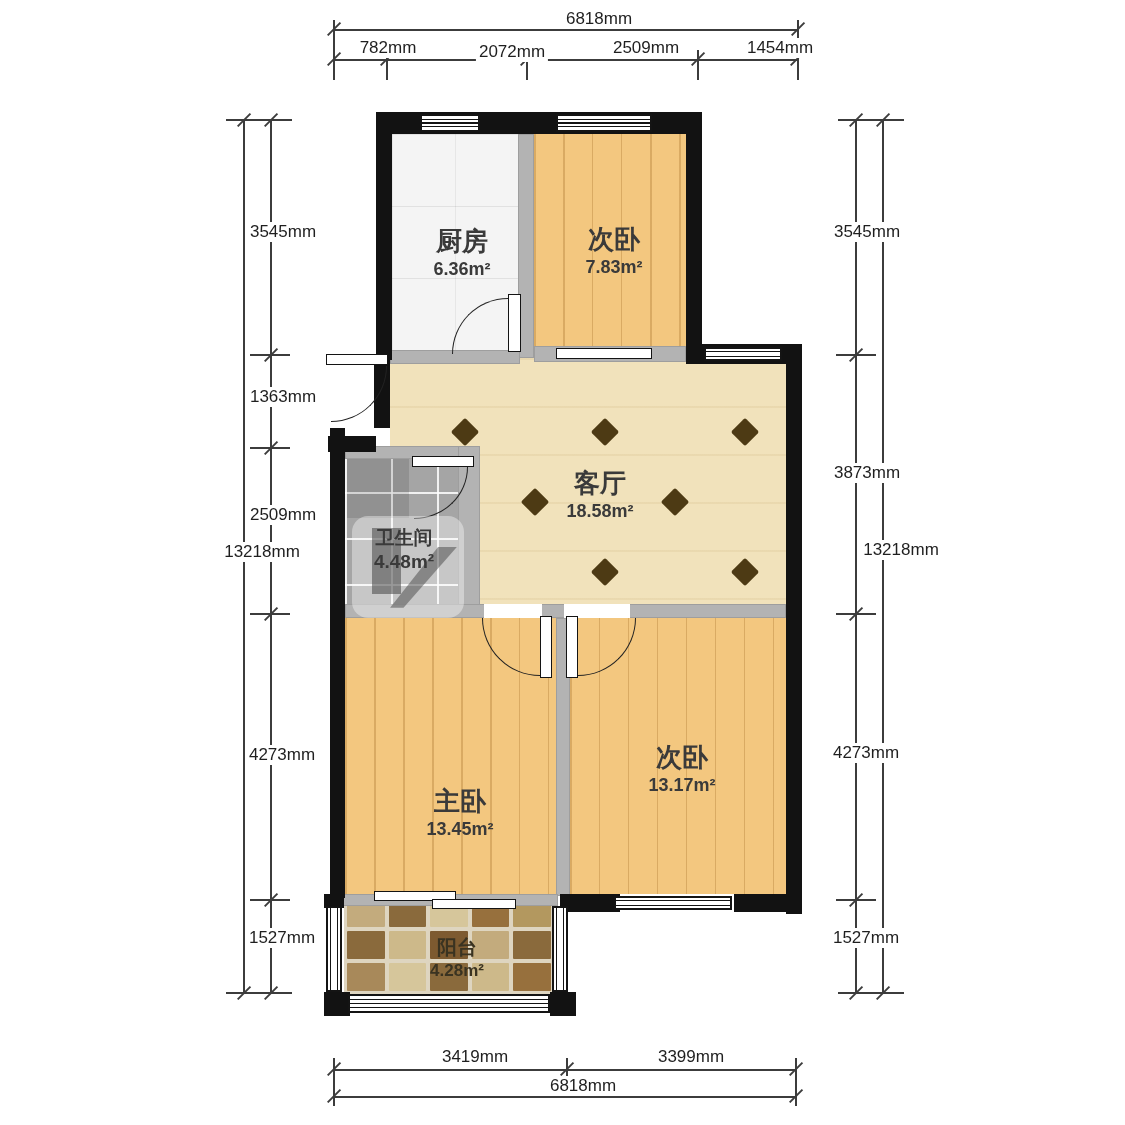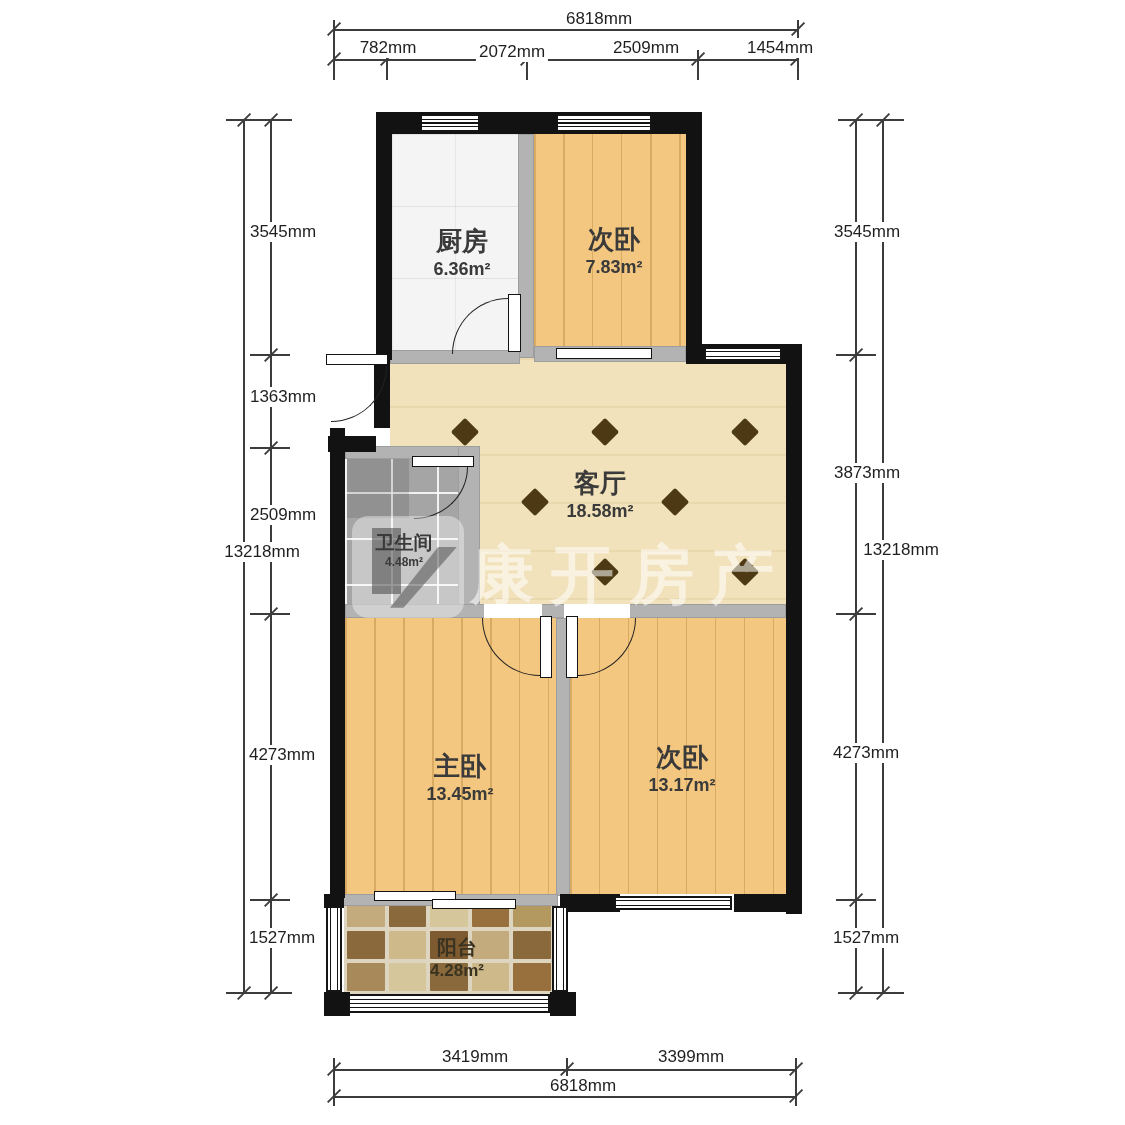--- a/index.html
+++ b/index.html
@@ -136,39 +136,38 @@
   <div class="diamond" style="left:735px;top:422px;"></div>
   <div class="diamond" style="left:525px;top:492px;"></div>
   <div class="diamond" style="left:665px;top:492px;"></div>
   <div class="diamond" style="left:595px;top:562px;"></div>
   <div class="diamond" style="left:735px;top:562px;"></div>
 
   <div class="logo" style="left:352px;top:516px;width:112px;height:102px;">
     <div class="tower"></div>
     <div class="ramp"></div>
   </div>
-  <div class="wm-text" style="left:470px;top:532px;">康开房产</div>
 
   <div class="rlab" style="left:462px;top:252px;">
     <div class="rname">厨房</div>
     <div class="rarea">6.36m²</div>
   </div>
   <div class="rlab" style="left:614px;top:250px;">
     <div class="rname">次卧</div>
     <div class="rarea">7.83m²</div>
   </div>
   <div class="rlab" style="left:600px;top:494px;">
     <div class="rname">客厅</div>
     <div class="rarea">18.58m²</div>
   </div>
   <div class="rlab" style="left:404px;top:550px;">
     <div class="rname" style="font-size:19px;">卫生间</div>
-    <div class="rarea" style="font-size:12px;">4.48m²</div>
-  </div>
-  <div class="rlab" style="left:460px;top:777px;">
+    <div class="rarea" style="font-size:19px;">4.48m²</div>
+  </div>
+  <div class="rlab" style="left:460px;top:812px;">
     <div class="rname">主卧</div>
     <div class="rarea">13.45m²</div>
   </div>
   <div class="rlab" style="left:682px;top:768px;">
     <div class="rname">次卧</div>
     <div class="rarea">13.17m²</div>
   </div>
   <div class="rlab" style="left:457px;top:958px;">
     <div class="rname" style="font-size:20px;color:#3a3321;">阳台</div>
     <div class="rarea" style="font-size:17px;color:#3a3321;">4.28m²</div>

